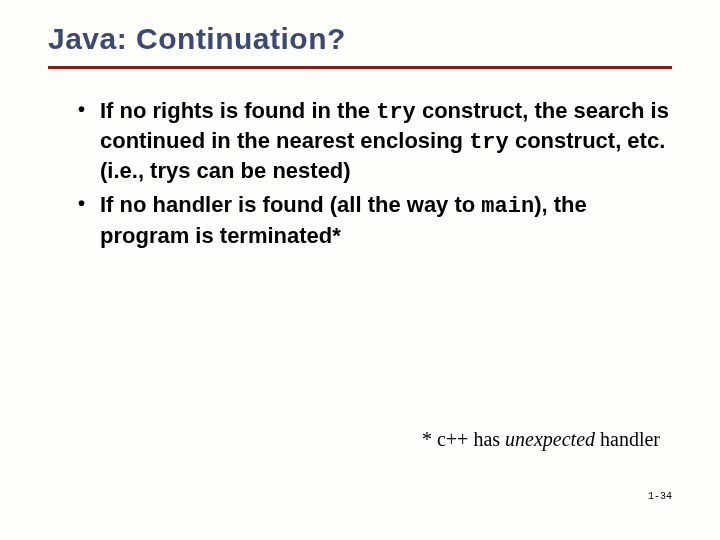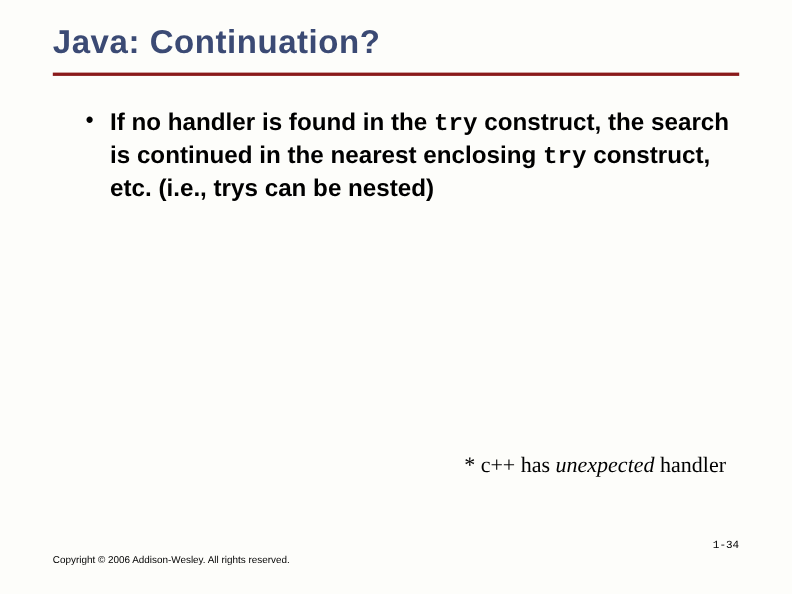--- a/index.html
+++ b/index.html
@@ -49,21 +49,21 @@
     top: 0;
     font-size: 20px;
   }
   .code {
     font-family: "Courier New", monospace;
     font-weight: 700;
   }
   .footnote {
     position: absolute;
     right: 60px;
-    top: 412px;
+    top: 428px;
     font-family: "Times New Roman", serif;
     font-size: 20px;
     font-weight: 400;
     color: #000;
   }
   .footnote .italic { font-style: italic; }
   .copyright {
     position: absolute;
     left: 48px;
     bottom: 26px;
@@ -81,21 +81,23 @@
   }
 </style>
 </head>
 <body>
 
 <div class="slide">
   <h1 class="title">Java: Continuation?</h1>
   <hr class="rule">
   <ul class="bullets">
     <li>
-      <span>If no handler is found in the </span><span class="code">try</span><span> construct, the search is continued in the nearest enclosing </span><span class="code">try</span><span> construct, etc. (i.e., trys can be nested)</span>
+      <span>If no rights is found in the </span><span class="code">try</span><span> construct, the search is continued in the nearest enclosing </span><span class="code">try</span><span> construct, etc. (i.e., trys can be nested)</span>
+    </li>
+    <li>
+      <span>If no handler is found (all the way to </span><span class="code">main</span><span>), the program is terminated*</span>
     </li>
   </ul>
   <div class="footnote">
     <span>* c++ has </span><span class="italic">unexpected</span><span> handler</span>
   </div>
-  <div class="copyright">Copyright © 2006 Addison-Wesley. All rights reserved.</div>
   <div class="pagenum">1-34</div>
 </div>
 
 </body></html>

